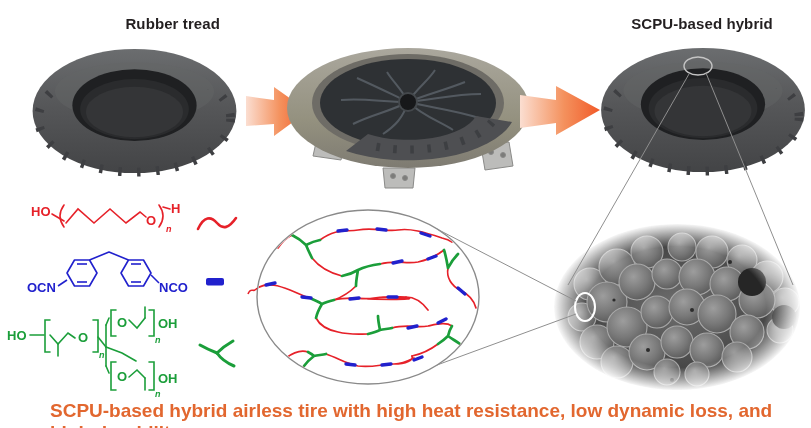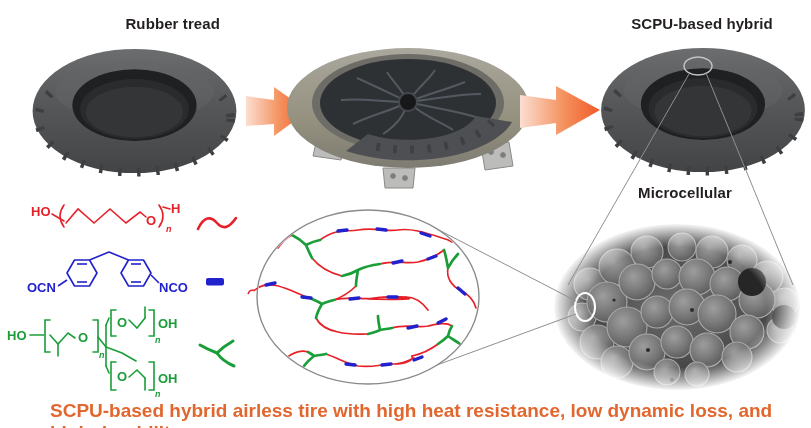--- a/index.html
+++ b/index.html
@@ -116,21 +116,20 @@
   <svg class="abs" style="left:596px;top:44px;" width="214" height="132" viewBox="0 0 216 136">
     <ellipse cx="108" cy="68" rx="105" ry="64" fill="url(#tgrad)"></ellipse>
     <ellipse cx="108" cy="48" rx="82" ry="30" fill="#636567" opacity="0.45"></ellipse>
     <ellipse cx="108" cy="76" rx="99" ry="55" fill="none" stroke="#3e3f42" stroke-width="9" stroke-dasharray="3.5 16" clip-path="url(#tlow)"></ellipse>
     <ellipse cx="108" cy="62" rx="64" ry="37" fill="#1f2022"></ellipse>
     <ellipse cx="108" cy="66" rx="56" ry="31" fill="#2a2b2d"></ellipse>
     <ellipse cx="108" cy="69" rx="50" ry="26" fill="#343537"></ellipse>
   </svg>
 
   <div class="abs step-label" style="left:615px;top:184px;width:140px;">
-    <div>Microcellular</div>
   </div>
 
   <svg class="abs" style="left:0px;top:185px;" width="250" height="215" viewBox="0 0 250 215">
 
     <g fill="none" stroke-width="1.6" stroke-linecap="round">
       <text class="chem-txt soft-fill" x="31" y="31" stroke="none">HO</text>
       <line class="soft-stroke" x1="52" y1="29" x2="64" y2="36"></line>
       <path class="soft-stroke" d="M64,20 Q56,31 64,42"></path>
       <polyline class="soft-stroke" points="66,38 78,24 94,38 110,24 126,38 140,27 146,32"></polyline>
       <text class="chem-txt soft-fill" x="146" y="40" stroke="none">O</text>

